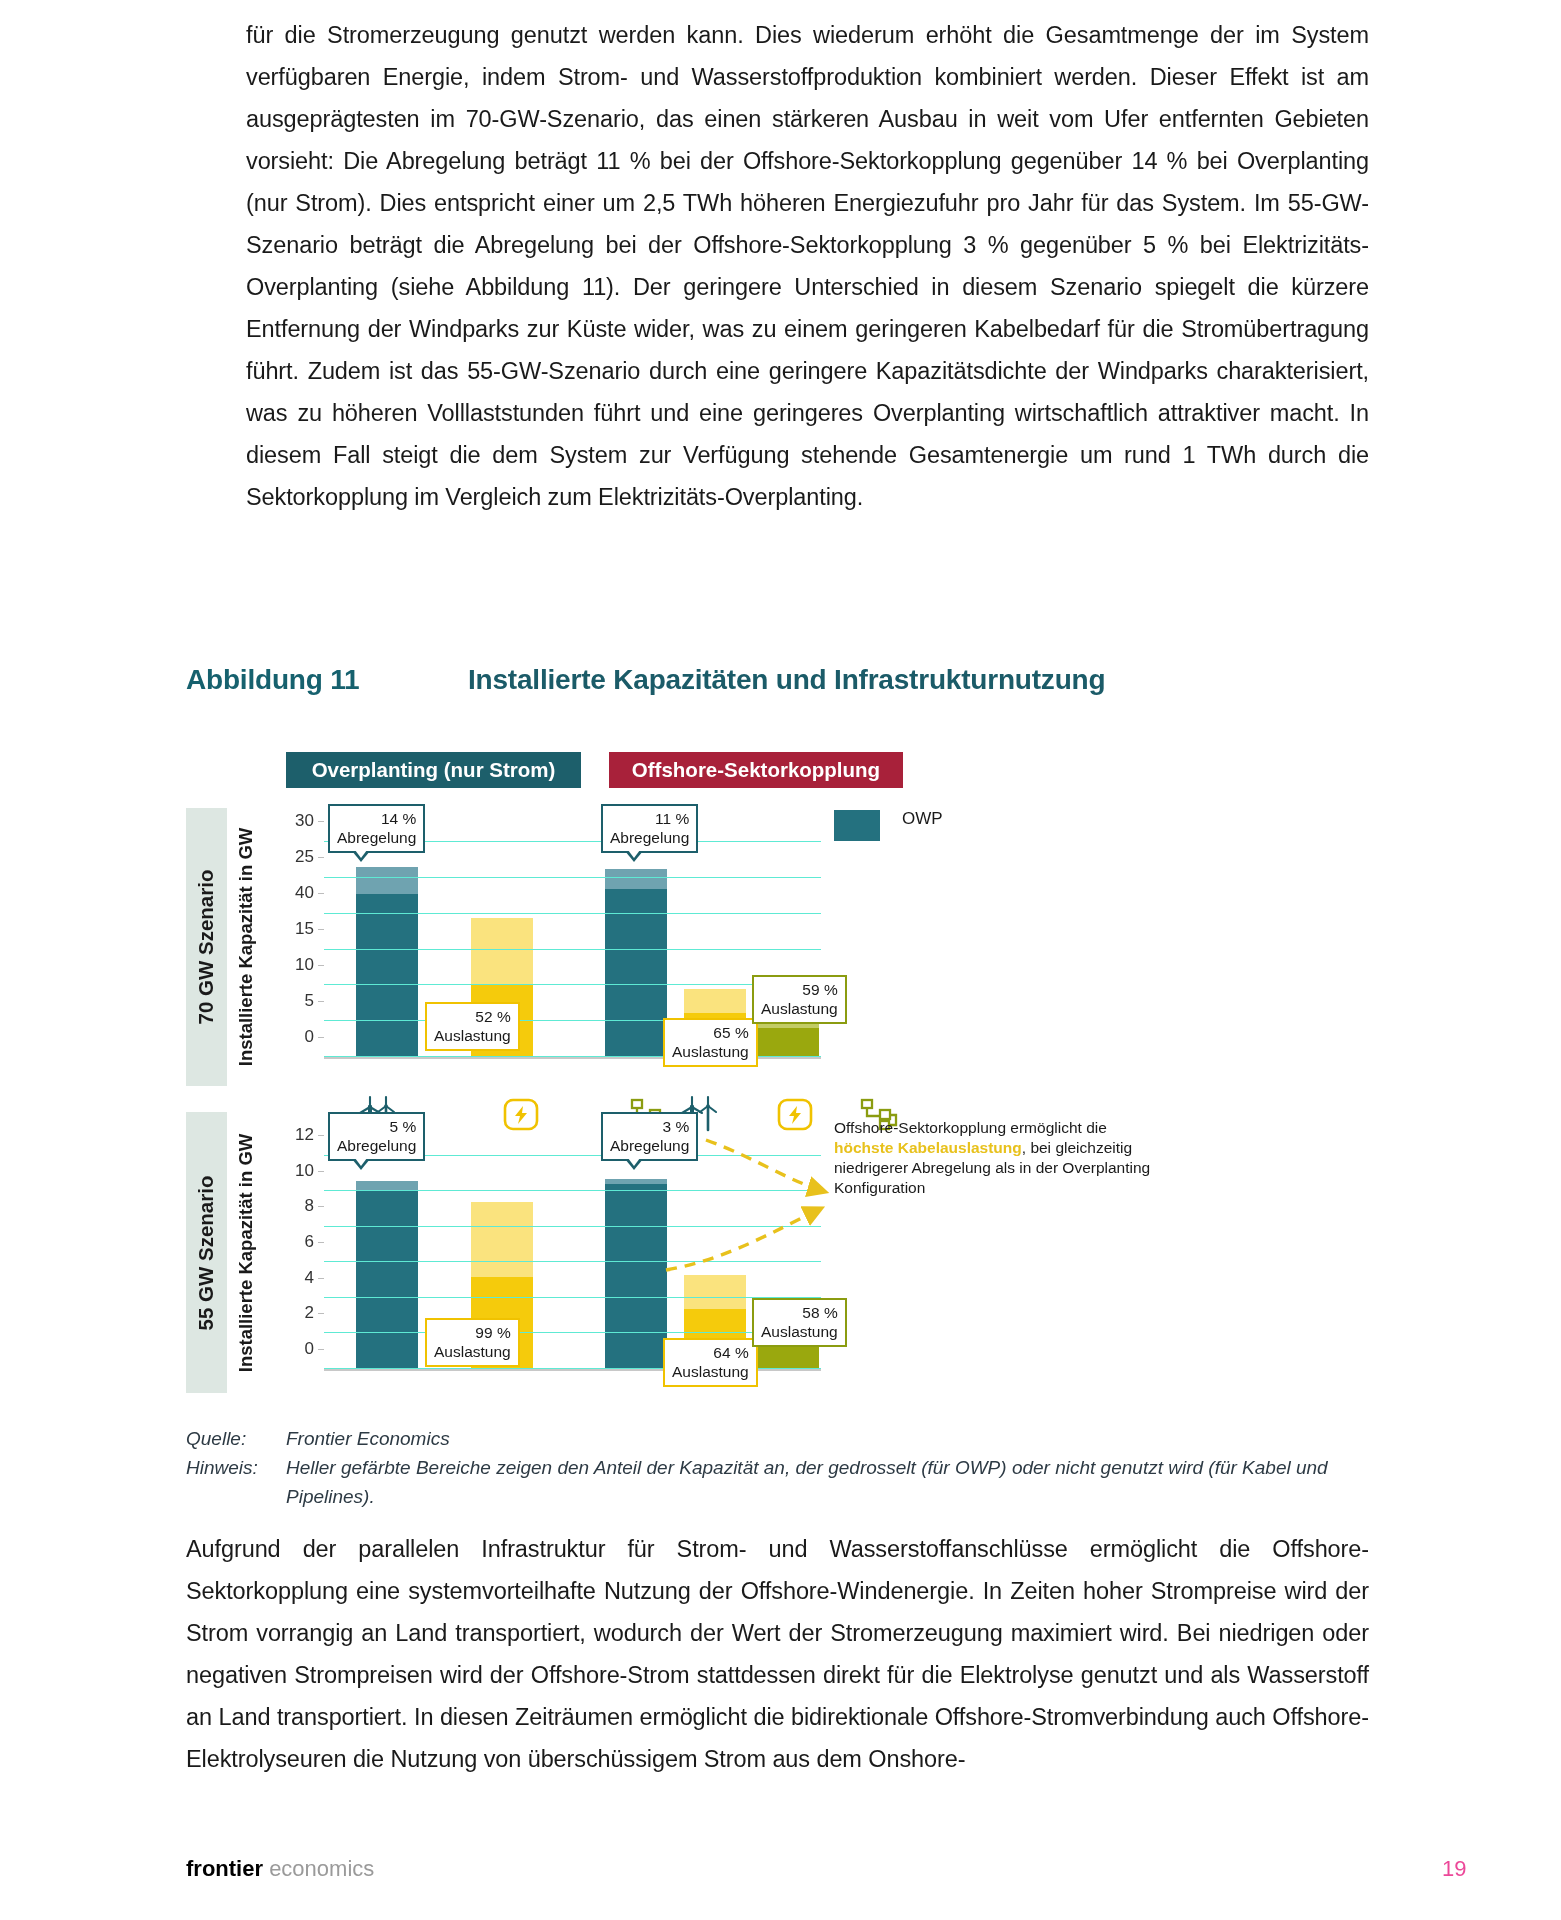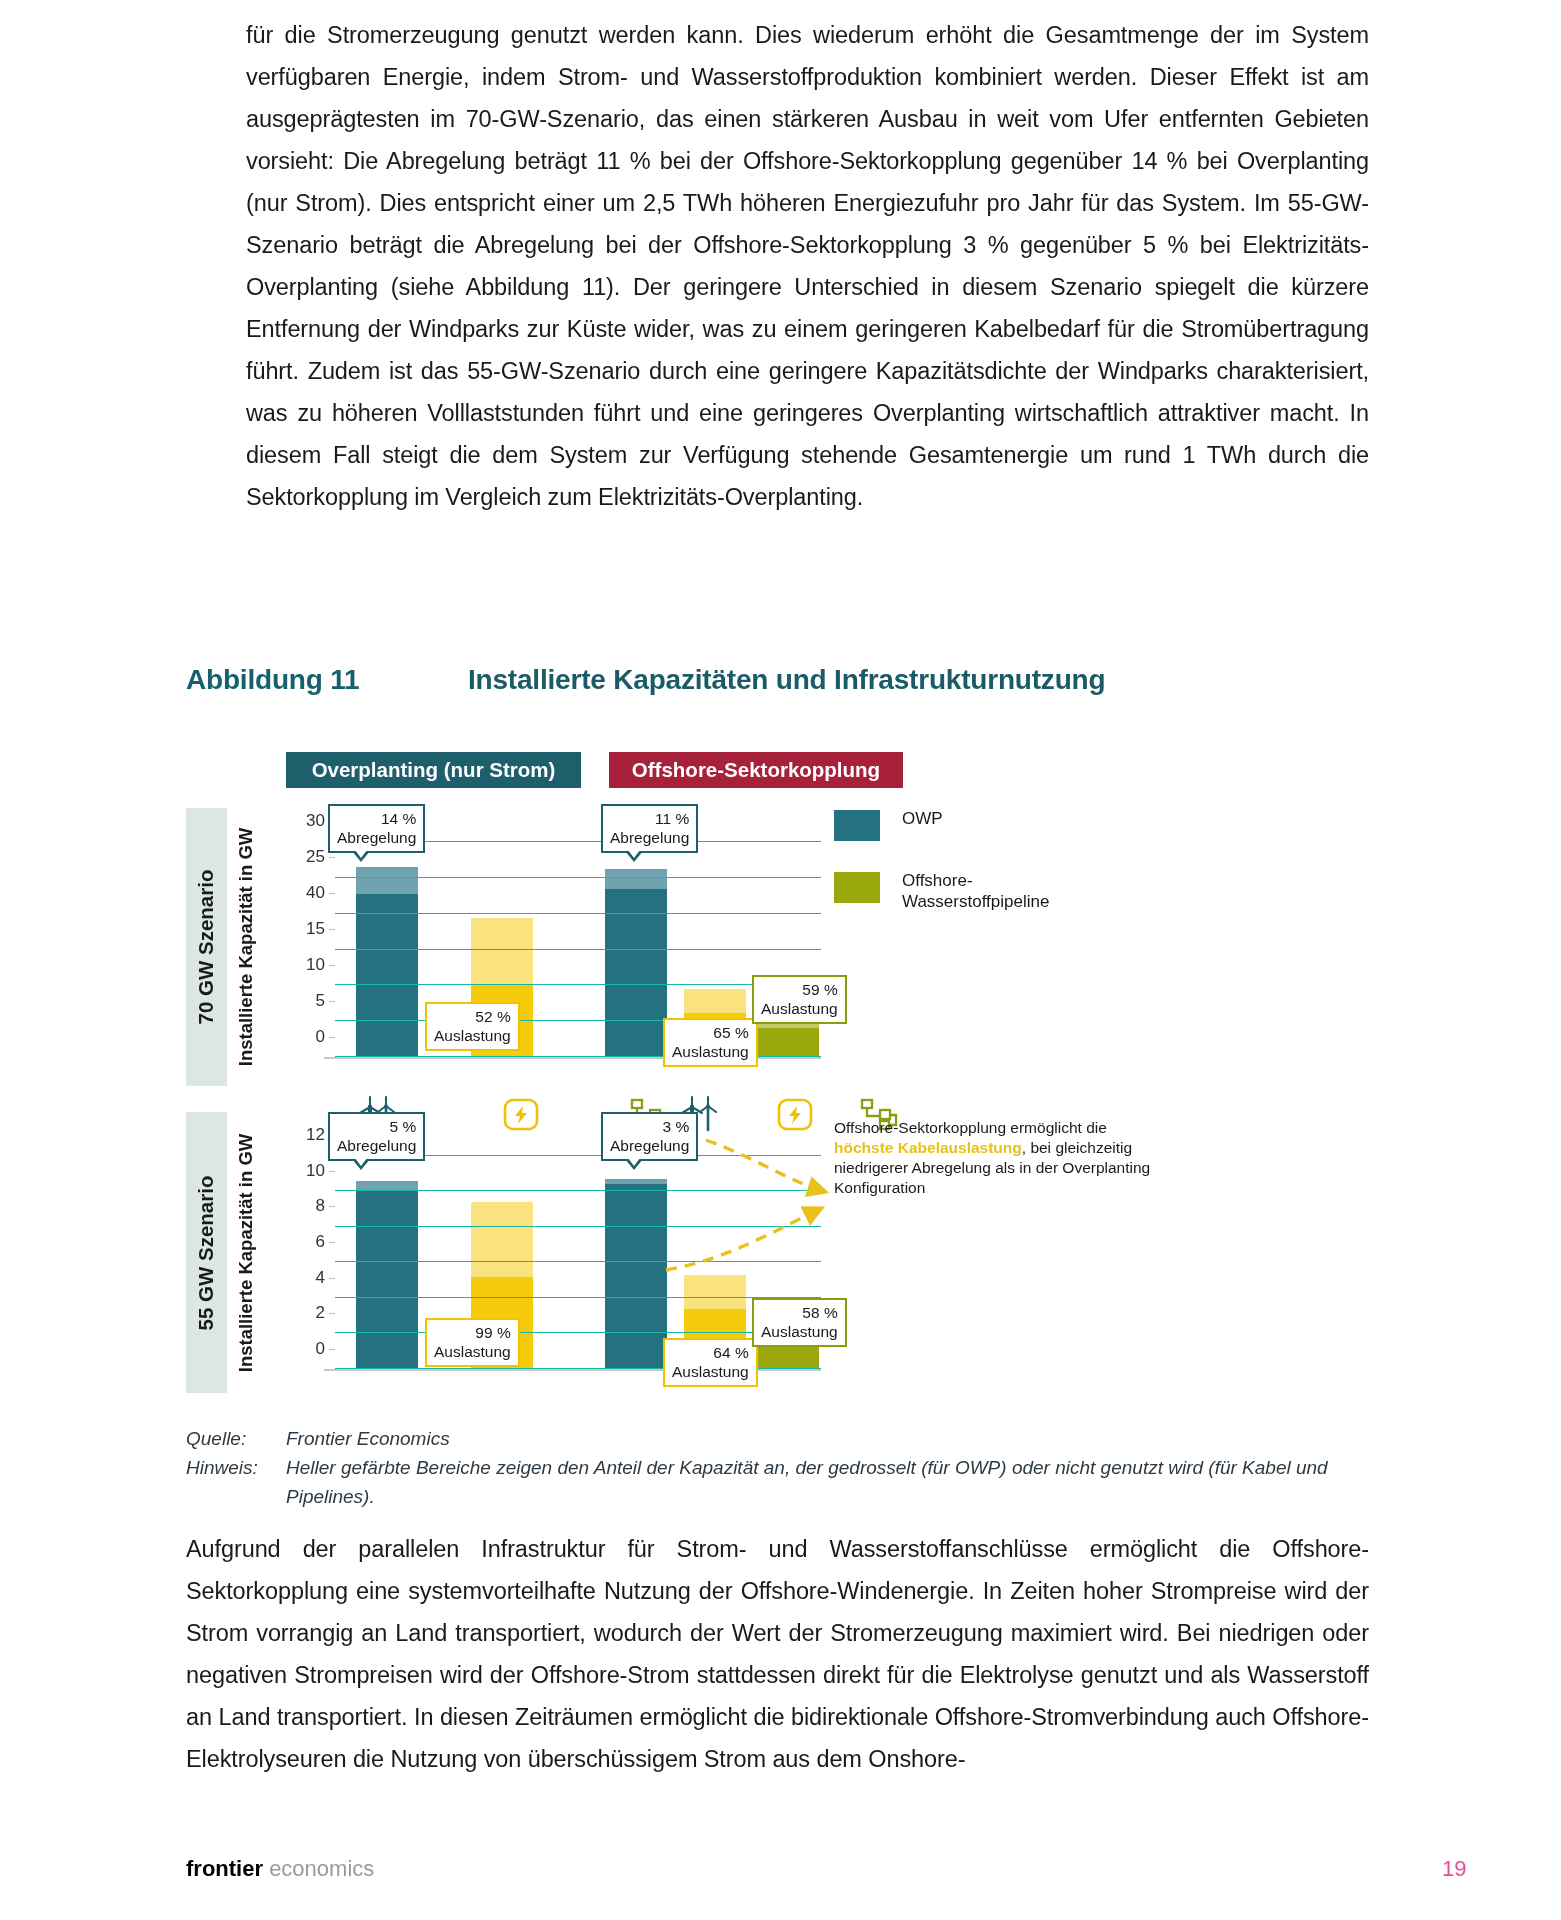--- a/index.html
+++ b/index.html
@@ -105,23 +105,23 @@
   #panel-55 { top: 380px; height: 275px; }
 
   .plot {
     position: absolute;
     left: 58px; right: 0;
     top: 18px; bottom: 24px;
     border-bottom: 2px solid #c8c8c8;
   }
   .gridline {
     position: absolute;
-    left: 11px; right: 0;
+    left: 0; right: 0;
     height: 1px;
-    background: #14b8a6;
+    background: #5eead4;
   }
   .ytick {
     position: absolute;
     right: 100%;
     margin-right: 10px;
     transform: translateY(-50%);
     font-size: 17px;
     color: #333;
     white-space: nowrap;
   }
@@ -480,25 +480,20 @@
     </defs>
     <path d="M520 400 C 570 418, 600 440, 640 452" stroke="#e8c11c" stroke-width="3.4" stroke-dasharray="11 8" fill="none" marker-end="url(#arrowy)"></path>
     <path d="M480 530 C 540 520, 590 490, 636 468" stroke="#e8c11c" stroke-width="3.4" stroke-dasharray="11 8" fill="none" marker-end="url(#arrowy)"></path>
   </svg>
 
   <div id="legend">
     <div class="legend-row">
       <div class="legend-swatch" style="background:#24717f;"></div>
       <div class="legend-text">OWP</div>
     </div>
-    <div class="legend-row">
-      <div class="legend-swatch" style="background:#9aa80e;"></div>
-      <div class="legend-text" style="white-space:pre-line;">Offshore-
-Wasserstoffpipeline</div>
-    </div>
   </div>
 
   <div id="annot">
     <span>Offshore-Sektorkopplung ermöglicht die</span>
     <span class="hl">höchste Kabelauslastung</span><span>, bei</span>
     <span>gleichzeitig niedrigerer Abregelung als</span>
     <span>in der Overplanting Konfiguration</span>
   </div>
 </div>
 

